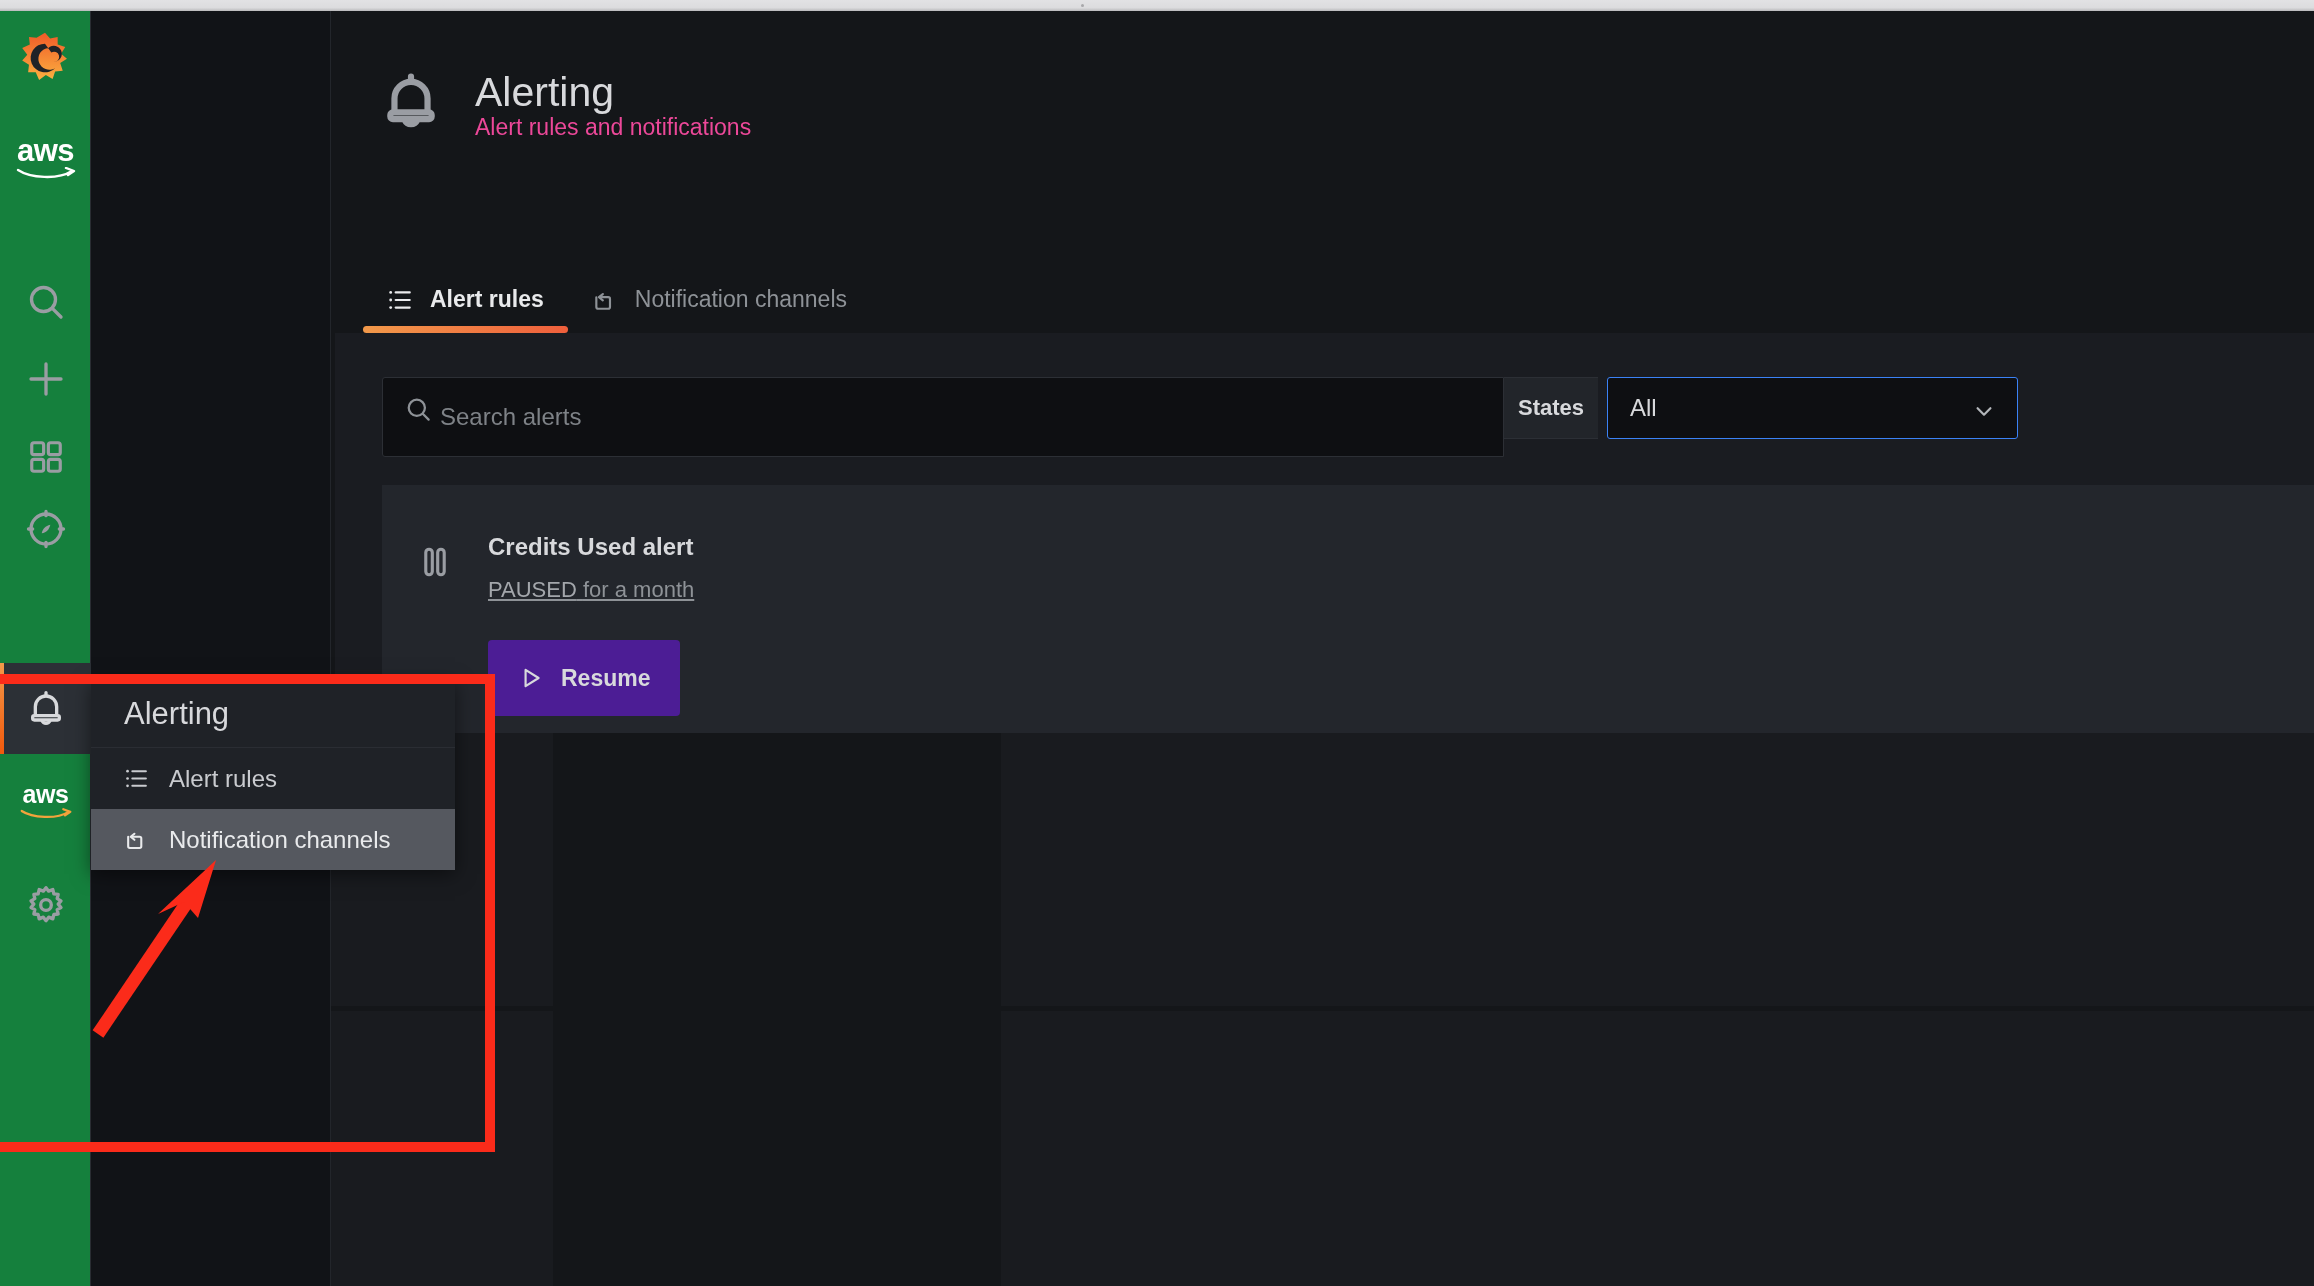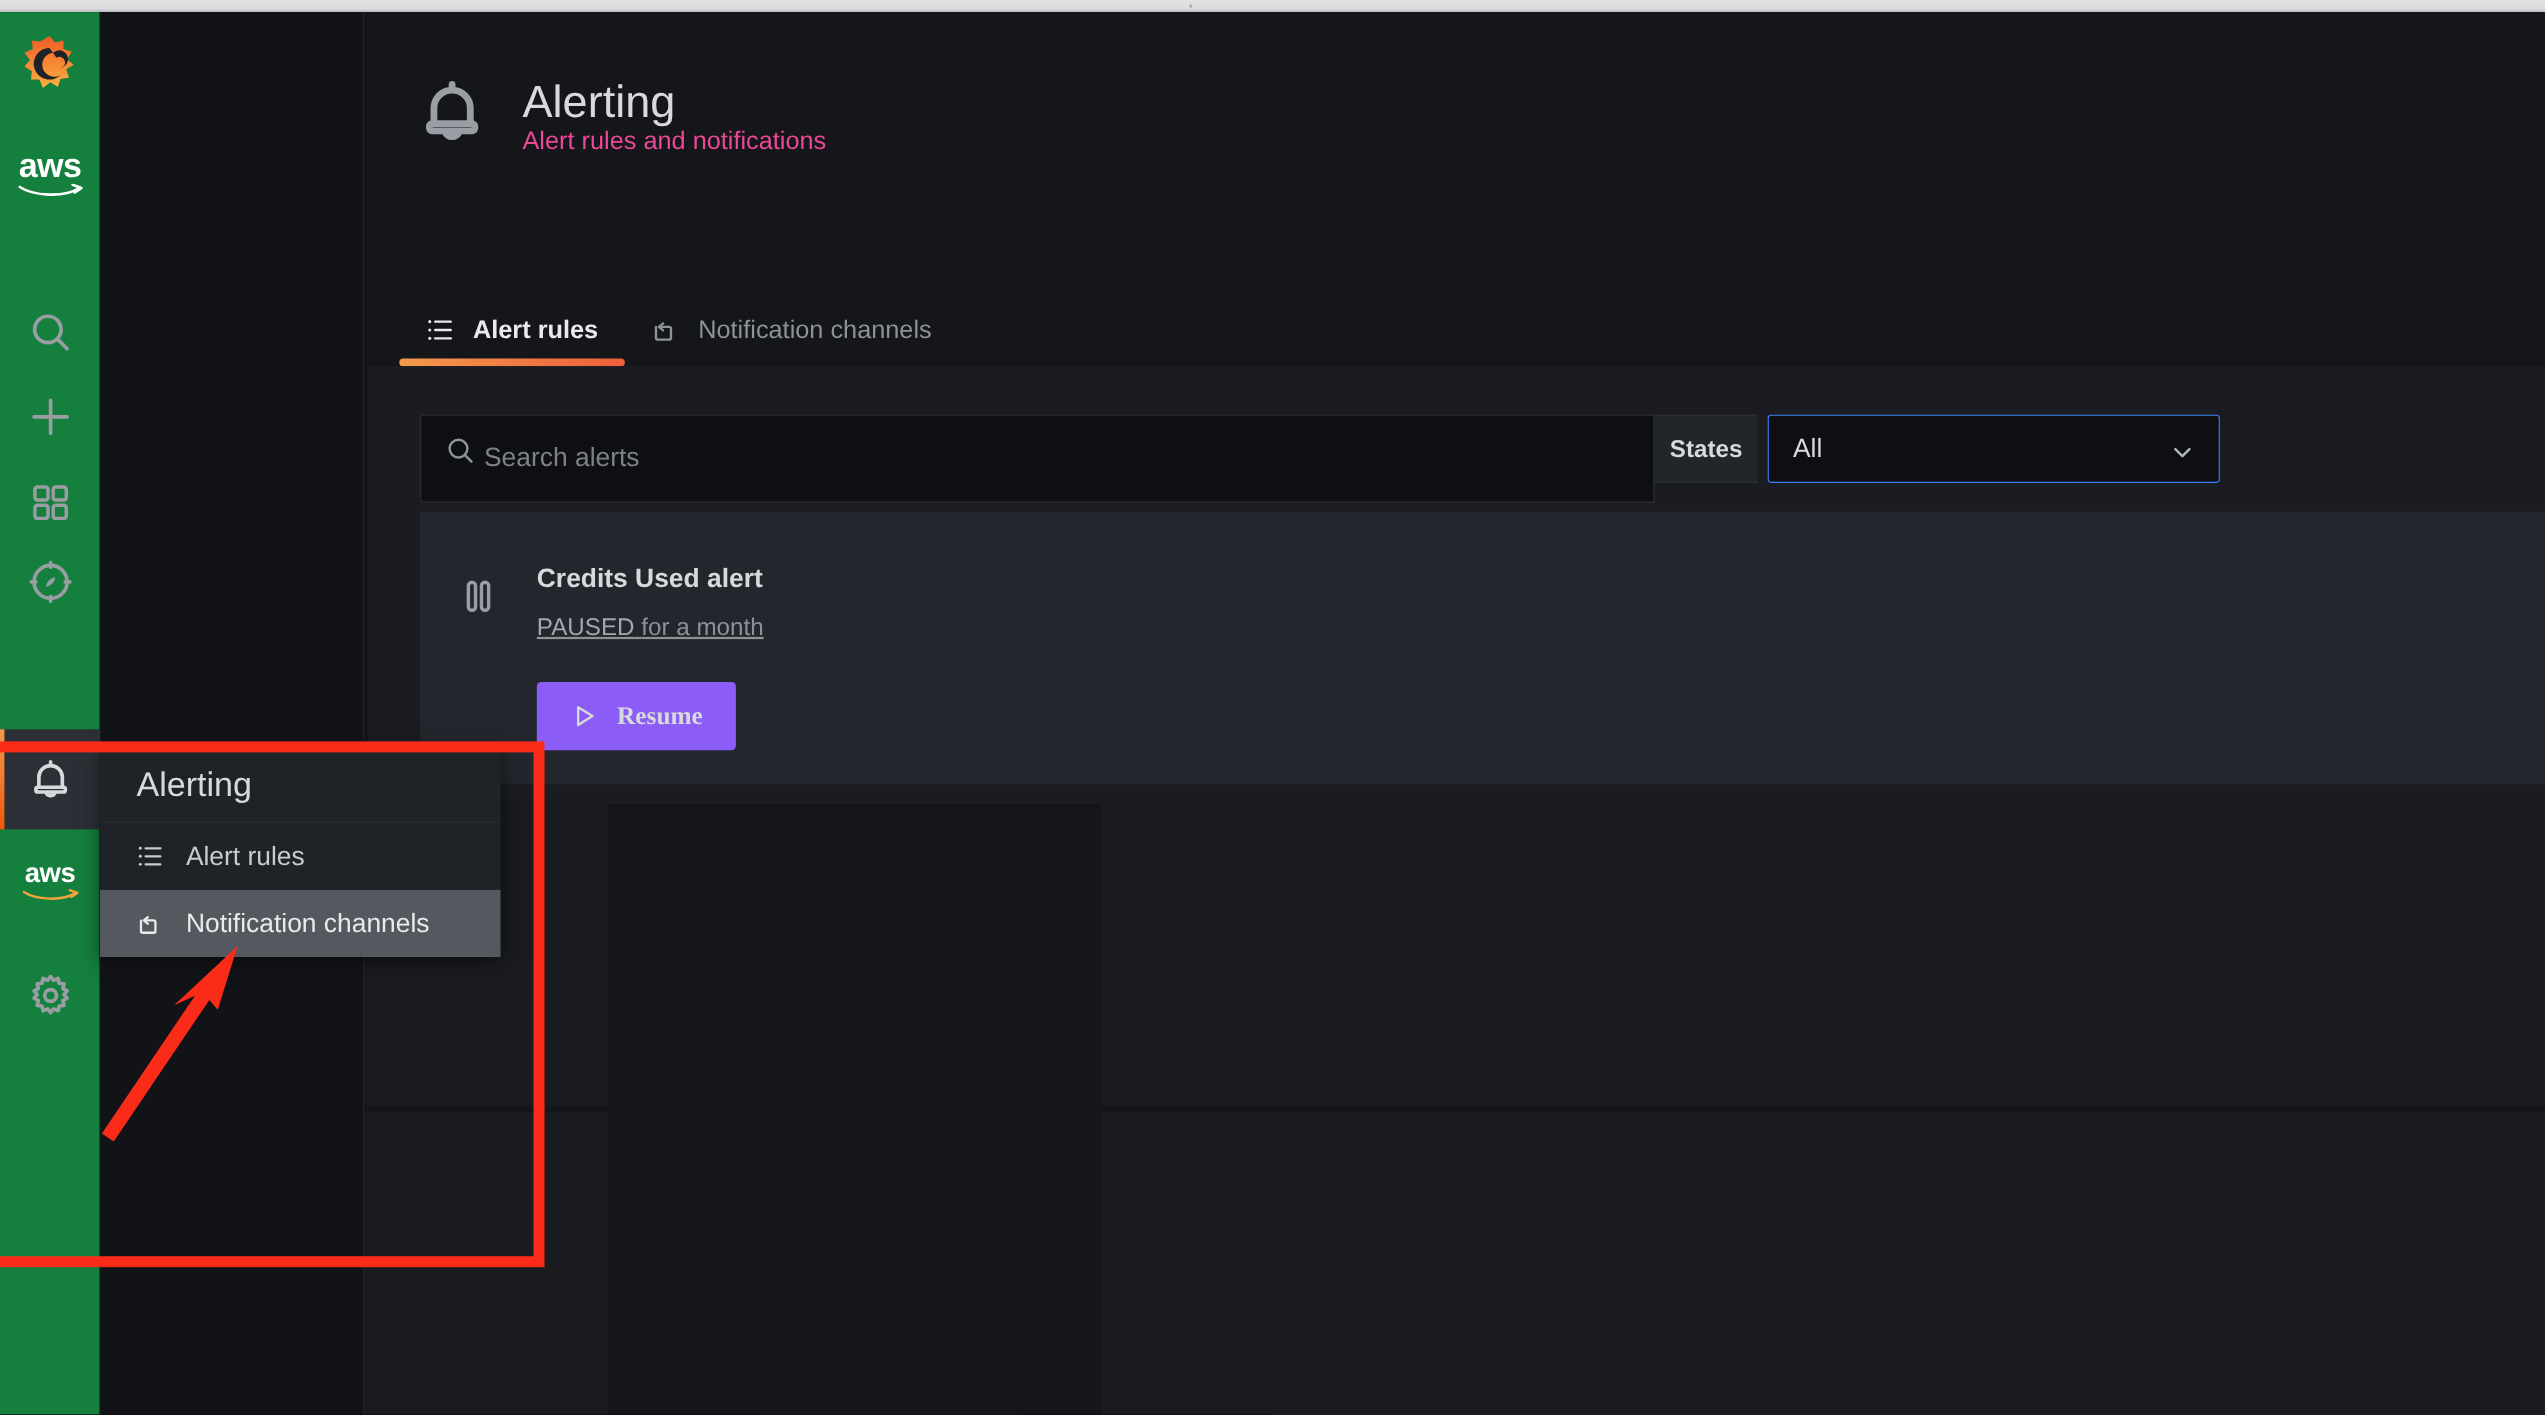--- a/index.html
+++ b/index.html
@@ -232,21 +232,21 @@
   }
   .chevron {
     position: absolute;
     right: 22px; top: 22px;
   }
   .chevron svg { stroke: #b3b6ba; fill: none; stroke-width: 2.4; }
 
   
   .alert-card {
     position: absolute;
-    left: 47px; top: 132px;
+    left: 47px; top: 152px;
     width: 1932px; height: 248px;
     background: #23262c;
   }
   .alert-state-icon {
     position: absolute;
     left: 36px; top: 60px;
   }
   .alert-state-icon svg { stroke: #9a9da3; fill: none; stroke-width: 2.2; }
   .alert-name {
     position: absolute;
@@ -269,28 +269,28 @@
   .alert-actions {
     position: absolute;
     left: 106px; top: 155px;
     display: flex;
     gap: 17px;
   }
   .btn {
     display: flex;
     align-items: center;
     gap: 17px;
-    height: 62px;
+    height: 76px;
     padding: 0 30px;
-    background: #8b5cf6;
+    background: #4c1d95;
     border: none;
     border-radius: 4px;
     cursor: pointer;
     color: #d8d9dc;
-    font-family: Liberation Serif, serif;
+    font-family: Liberation Sans, sans-serif;
     font-size: 23px;
     font-weight: 700;
   }
   .btn svg { stroke: #d8d9dc; fill: none; stroke-width: 2; }
 
   
   .flyout {
     position: absolute;
     left: 91px; top: 669px;
     width: 364px;

